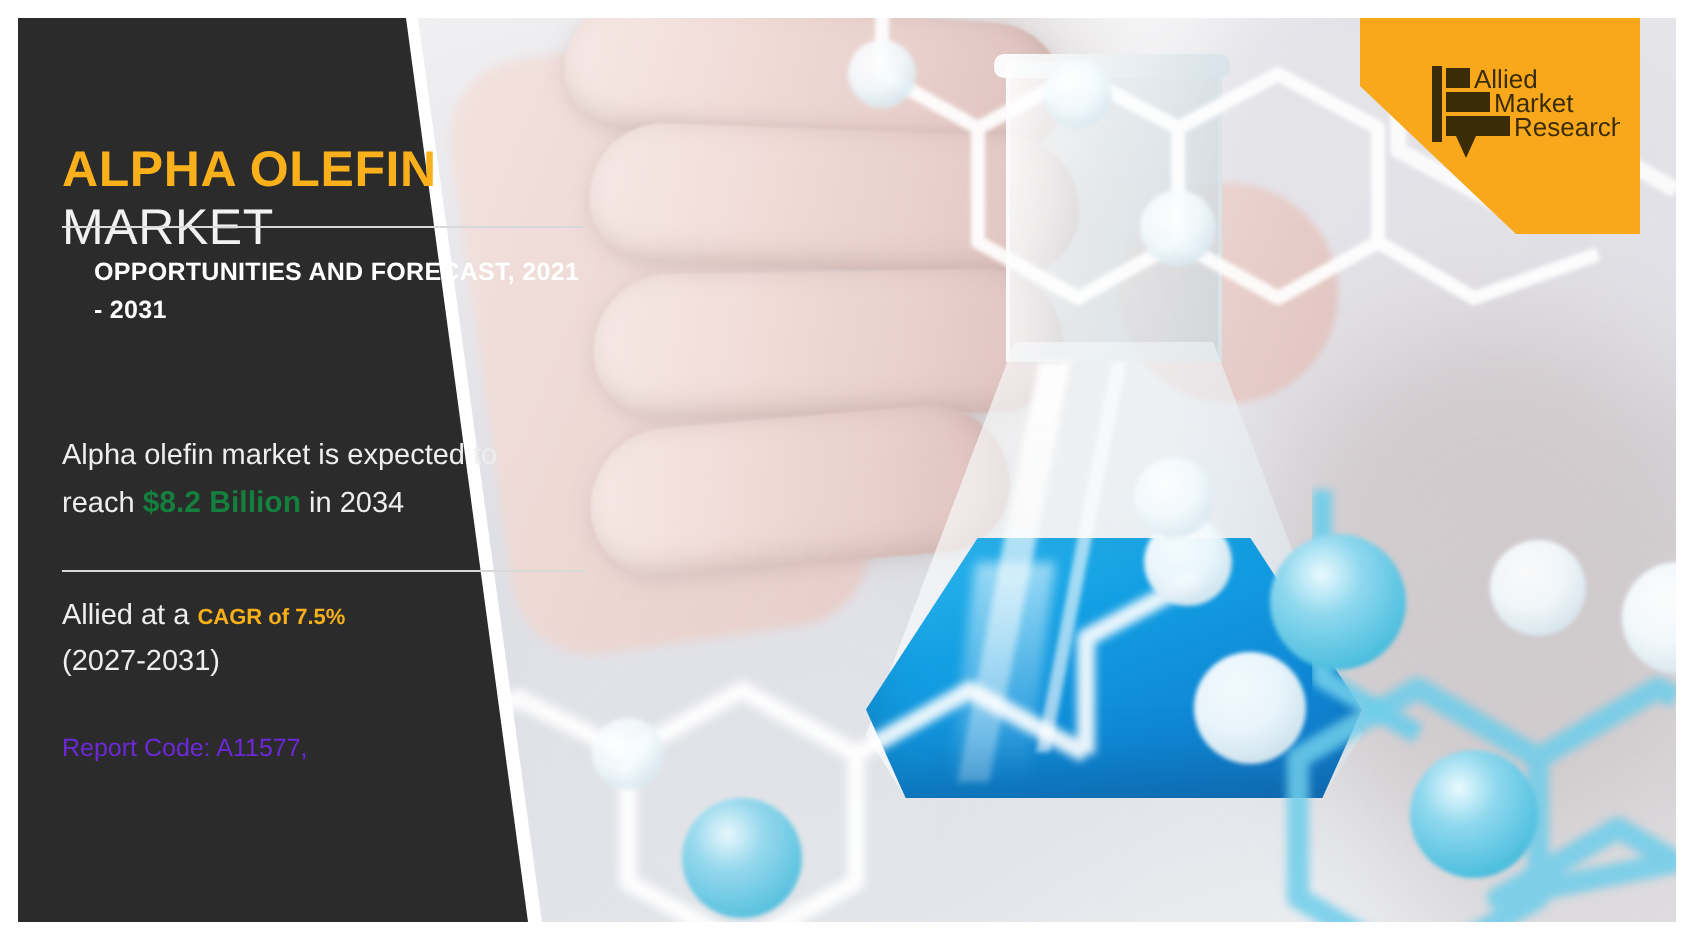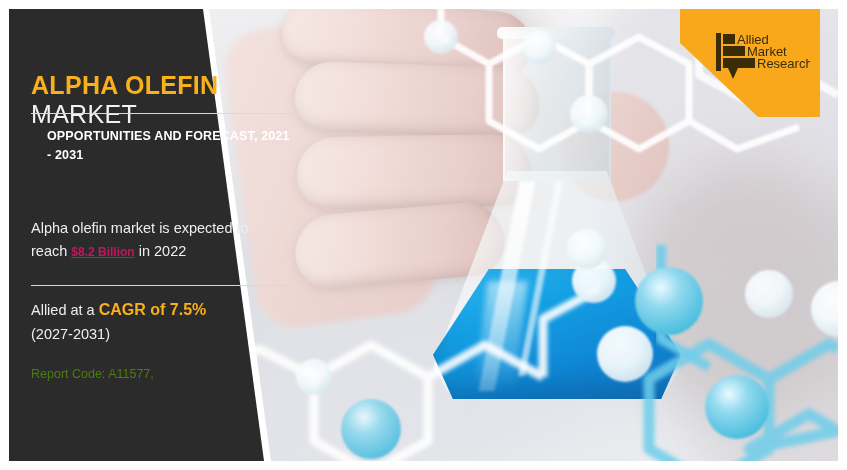--- a/index.html
+++ b/index.html
@@ -85,27 +85,27 @@
 
   .rule{position:absolute;height:1px;background:#d9d9d9;}
   .rule1{left:22px;top:104px;width:262px;}
   .rule2{left:22px;top:276px;width:262px;}
 
   .subtitle{position:absolute;left:22px;top:118px;width:250px;color:#ffffff;
             font-size:12.5px;font-weight:bold;line-height:1.55;letter-spacing:.15px;margin-left:16px;}
 
   .stat1{position:absolute;left:22px;top:208px;width:252px;color:#eeeeee;
          font-size:14.5px;line-height:1.62;}
-  .stat1 .amt{color:#be185d;font-weight:bold;font-size:12px;text-decoration:underline;}
+  .stat1 .amt{color:#15803d;font-weight:bold;font-size:15px;}
 
   .stat2{position:absolute;left:22px;top:288px;width:252px;color:#eeeeee;
          font-size:14.5px;line-height:1.62;}
-  .stat2 .cagr{color:#f9b01a;font-weight:bold;font-size:16px;}
-
-  .meta{position:absolute;left:22px;top:355px;width:250px;color:#4d7c0f;
+  .stat2 .cagr{color:#f9b01a;font-weight:bold;font-size:11px;}
+
+  .meta{position:absolute;left:22px;top:355px;width:250px;color:#6d28d9;
         font-size:12.5px;line-height:1.68;}
 
   
   .badge{position:absolute;right:18px;top:0;width:150px;height:108px;
      background:#f9a81b;
      clip-path:polygon(10px 0,150px 0,150px 108px,88px 108px,10px 34px);}
   .logo{position:absolute;right:10px;top:22px;width:96px;height:52px;}
   .logo svg{display:block;}
 </style>
 </head>
@@ -213,21 +213,21 @@
   <div class="panel-content">
     <div class="title">
       <span class="hl">ALPHA OLEFIN</span><span class="rest"> MARKET</span>
     </div>
 
     <div class="rule rule1"></div>
 
     <div class="subtitle">OPPORTUNITIES AND FORECAST, 2021 - 2031</div>
 
     <div class="stat1">
-      <span>Alpha olefin market is expected to reach </span><span class="amt">$8.2 Billion</span><span> in 2022</span>
+      <span>Alpha olefin market is expected to reach </span><span class="amt">$8.2 Billion</span><span> in 2034</span>
     </div>
 
     <div class="rule rule2"></div>
 
     <div class="stat2">
       <span>Allied at a </span><span class="cagr">CAGR of 7.5%</span><br>
       <span>(2027-2031)</span>
     </div>
 
     <div class="meta">

